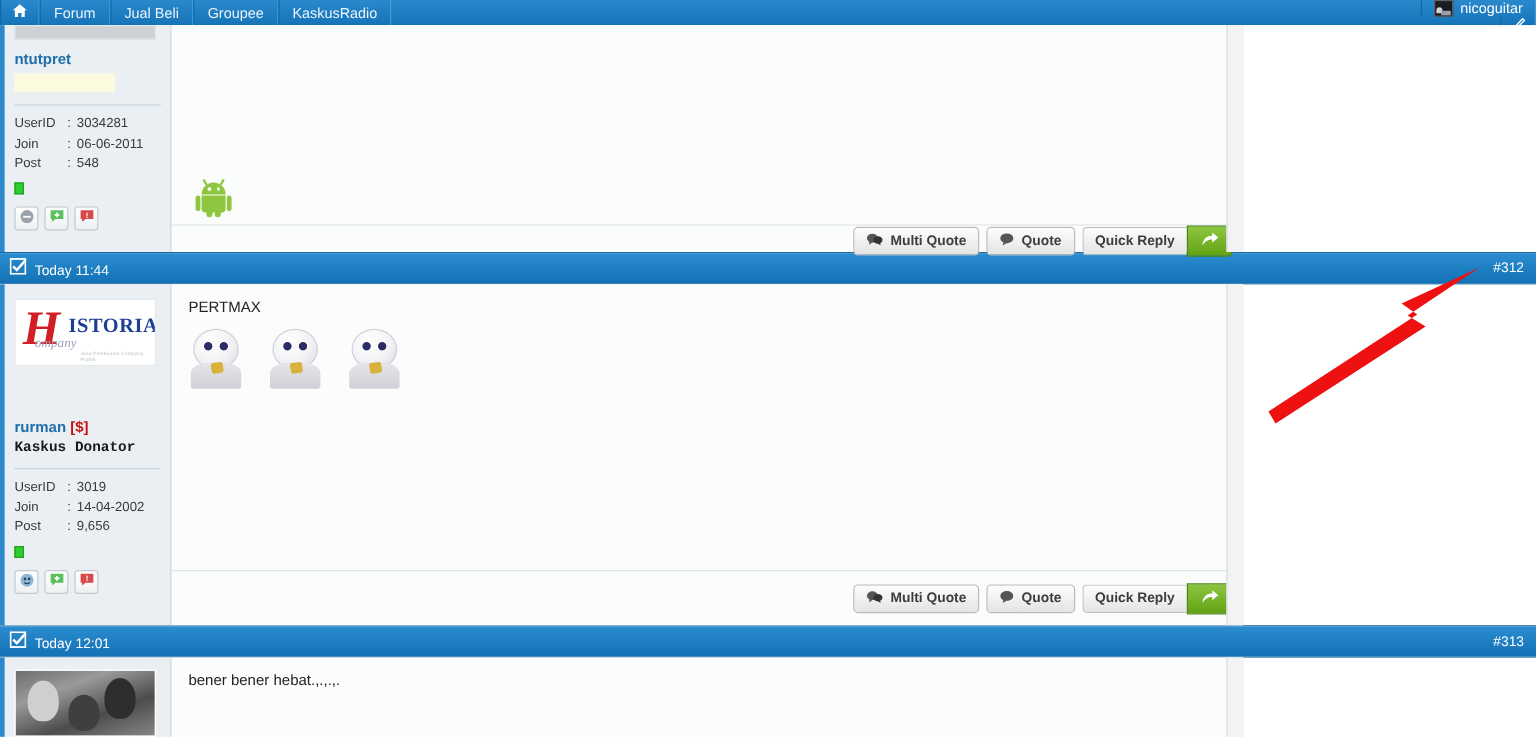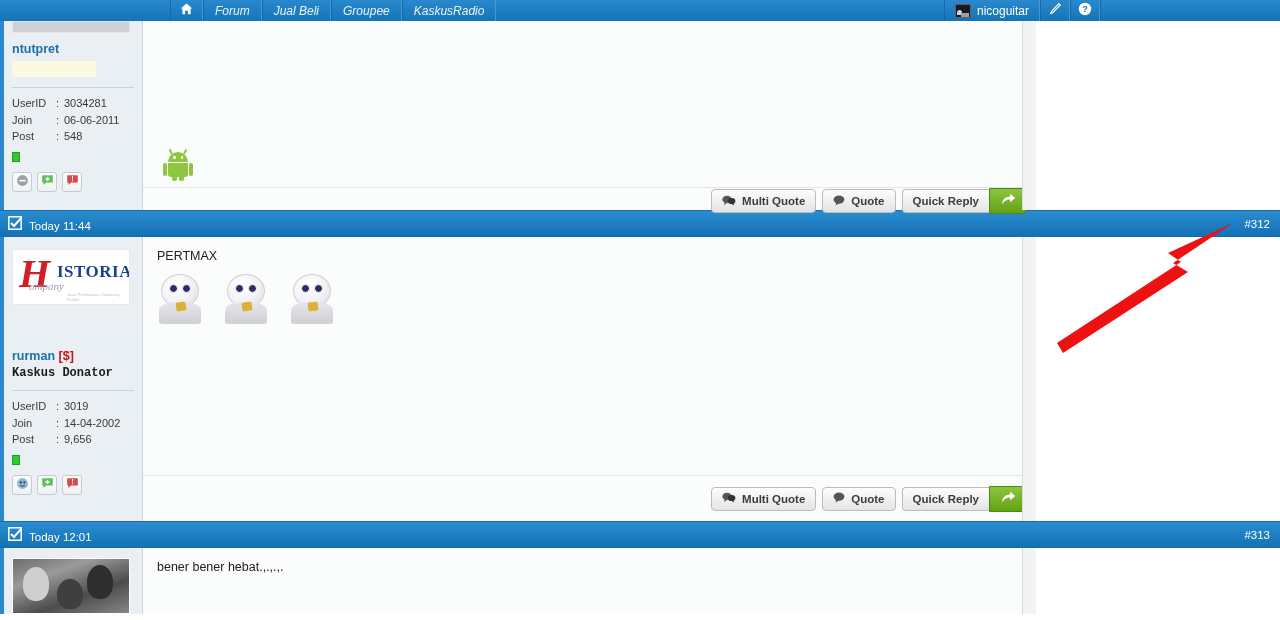--- a/index.html
+++ b/index.html
@@ -24,22 +24,20 @@
     width: 1280px;
     height: 21px;
     background: linear-gradient(to bottom, #2a88cc 0%, #1573b8 100%);
     display: flex;
     align-items: stretch;
     box-sizing: border-box;
   }
   .nav-left {
     display: flex;
     align-items: stretch;
-    margin-left: 170px;
-    font-style: italic;
   }
   .nav-item {
     display: flex;
     align-items: center;
     padding: 0 11px;
     color: #eaf4fb;
     font-size: 12px;
     border-right: 1px solid #3f9bd8;
     border-left: 1px solid #1268aa;
     height: 21px;
@@ -50,20 +48,21 @@
   .nav-item:first-child { border-left: 1px solid #1268aa; }
   .nav-home {
     padding: 0 9px;
   }
   .nav-spacer {
     flex: 1;
   }
   .nav-right {
     display: flex;
     align-items: flex-end;
+    flex-direction: column;
   }
   .nav-user {
     display: flex;
     align-items: center;
     gap: 6px;
     padding: 0 10px;
     color: #ffffff;
     font-size: 12px;
     border-left: 1px solid #1268aa;
     border-right: 1px solid #3f9bd8;

